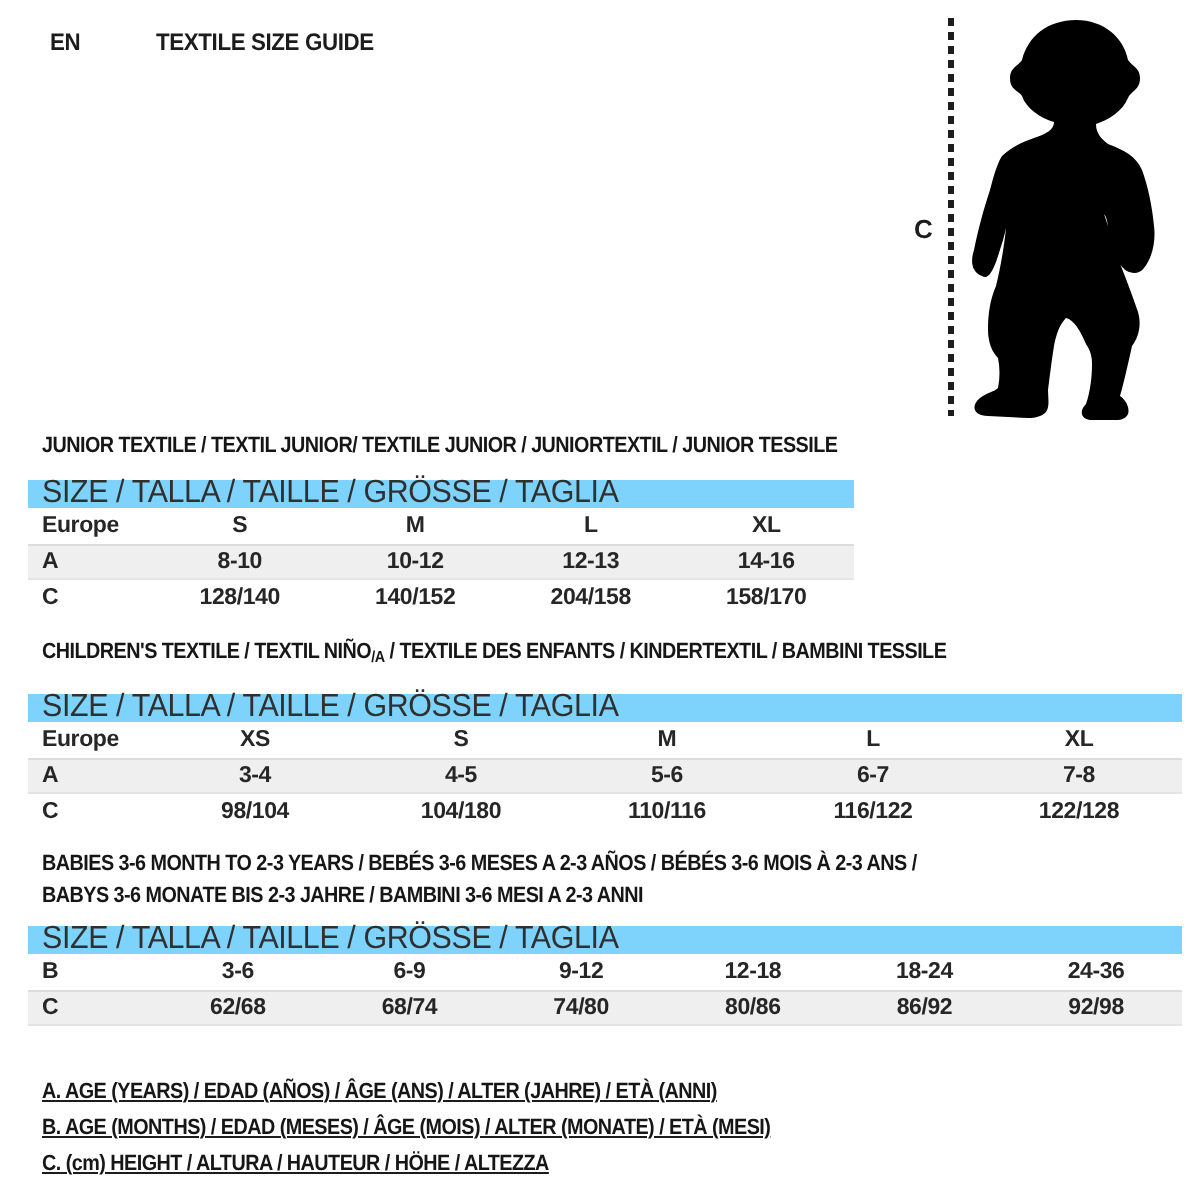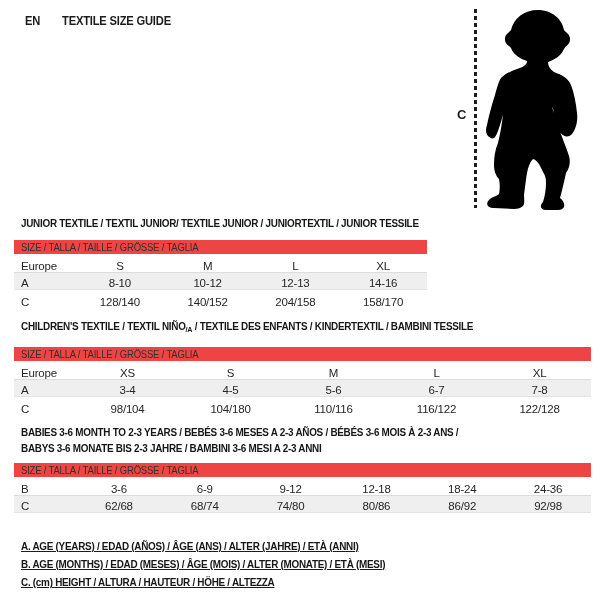--- a/index.html
+++ b/index.html
@@ -8,21 +8,21 @@
     background:#ffffff;
     font-family:"Liberation Sans", sans-serif;
     color:#1c1c1c;
     position:relative;
     overflow:hidden;
   }
   .abs { position:absolute; }
 
   
   .lang-list { left:25px; top:11px; }
-  .lang-row { display:flex; height:19px; align-items:center; }
+  .lang-row { display:flex; height:19px; align-items:center;gap:16px; }
   .lang-code, .lang-text {
     font-weight:700; font-size:12px; letter-spacing:-0.2px;
     transform:scaleX(0.93); transform-origin:0 50%;
     white-space:nowrap;
   }
   .lang-code { width:37px; flex:0 0 37px; }
 
   
   .dash-line {
     left:474px; top:9px; width:3px; height:199px;
@@ -36,25 +36,25 @@
     left:21px; font-weight:700; font-size:11px; letter-spacing:-0.3px;
     transform:scaleX(0.9); transform-origin:0 0; white-space:nowrap;
     color:#161616;
   }
   .tbl-title .sub { font-size:8px; vertical-align:-2px; }
   .title-line { height:16px; }
 
   
   .tbl { left:14px; font-size:11.5px; color:#262626; }
   .tbl-bar {
-    height:14px; background:#ef4444; display:flex; align-items:center;
-    padding-left:7px; font-size:10px; letter-spacing:-0.2px; color:#303030;
+    height:14px; background:#7dd3fc; display:flex; align-items:center;
+    padding-left:7px; font-size:16px; letter-spacing:-0.2px; color:#303030;
   }
   .tbl-bar span { transform:scaleX(0.95); transform-origin:0 50%; white-space:nowrap; }
-  .tbl-row { display:flex; height:18px; align-items:flex-end; letter-spacing:-0.2px; }
+  .tbl-row { display:flex; height:18px; align-items:center; letter-spacing:-0.2px;font-weight:bold; }
   .tbl-row.stripe { background:#efefef; border-top:1px solid #dcdcdc; border-bottom:1px solid #e4e4e4; }
   .c0 { width:62px; flex:0 0 62px; padding-left:7px; text-align:left; }
   .c  { flex:1 1 0; text-align:center; }
   .t1 { width:413px; }
   .t23 { width:577px; }
   .pos-t1-title { top:217px; } .pos-t1 { top:240px; }
   .pos-t2-title { top:320px; } .pos-t2 { top:347px; }
   .pos-t3-title { top:426px; } .pos-t3 { top:463px; }
 
   

